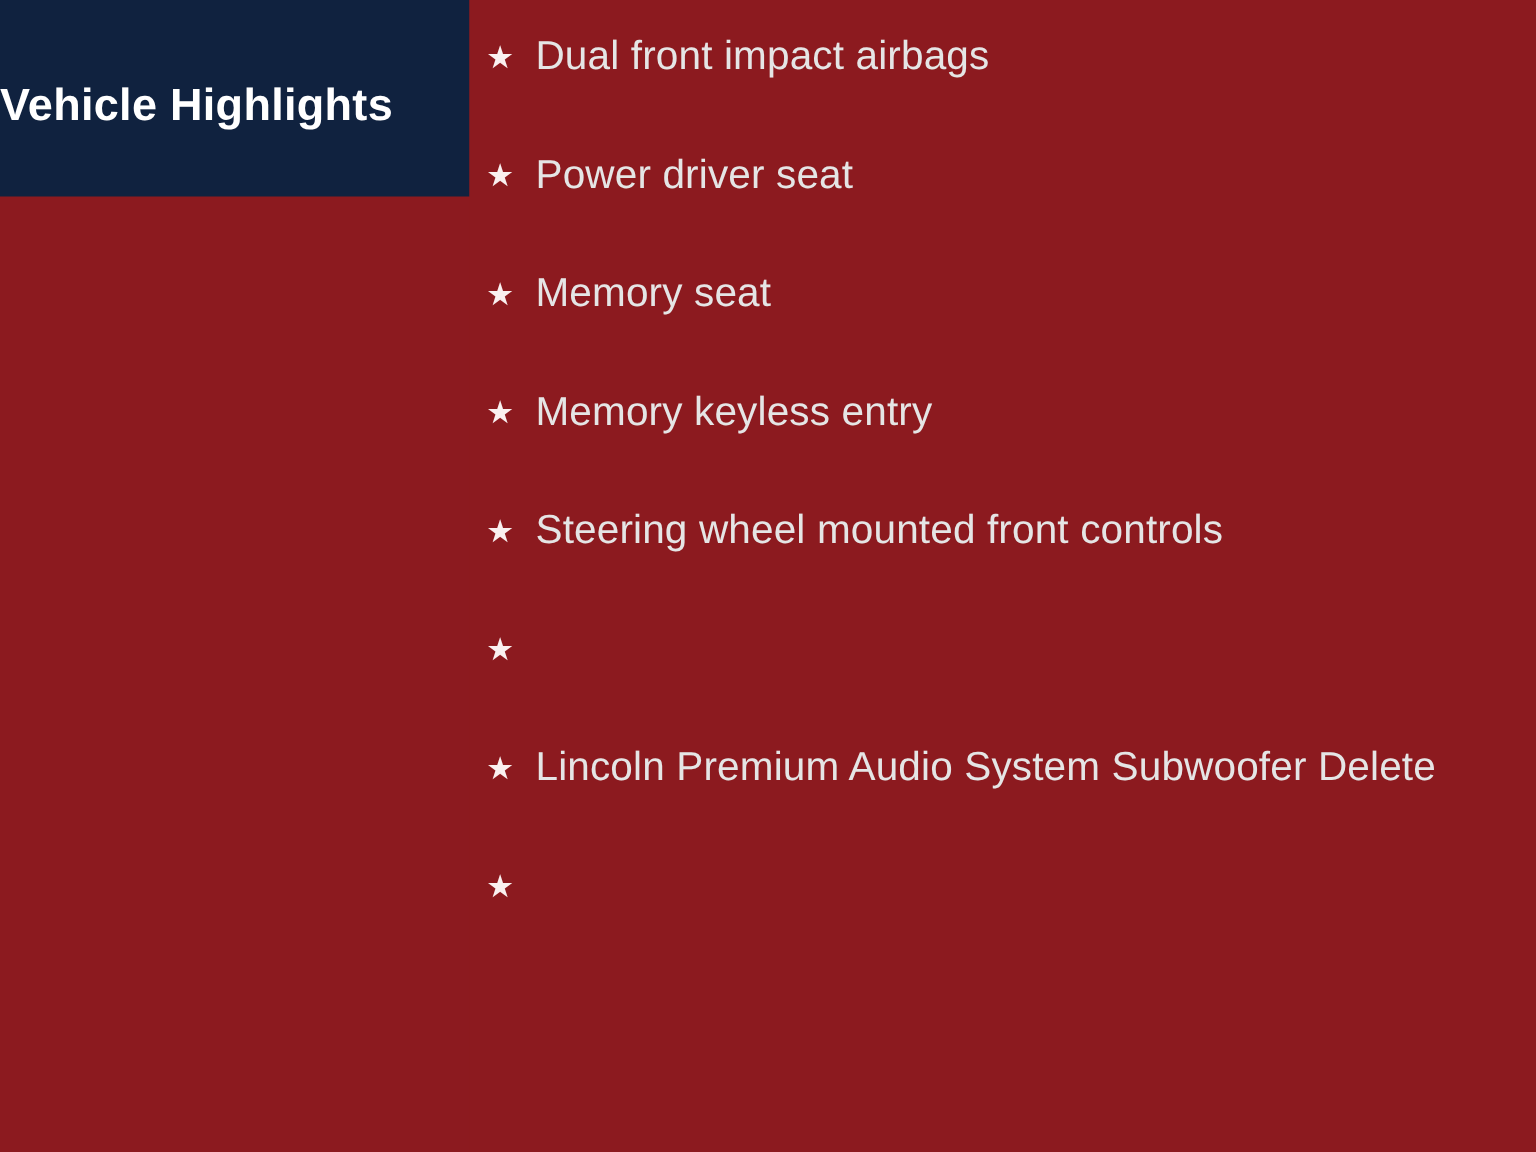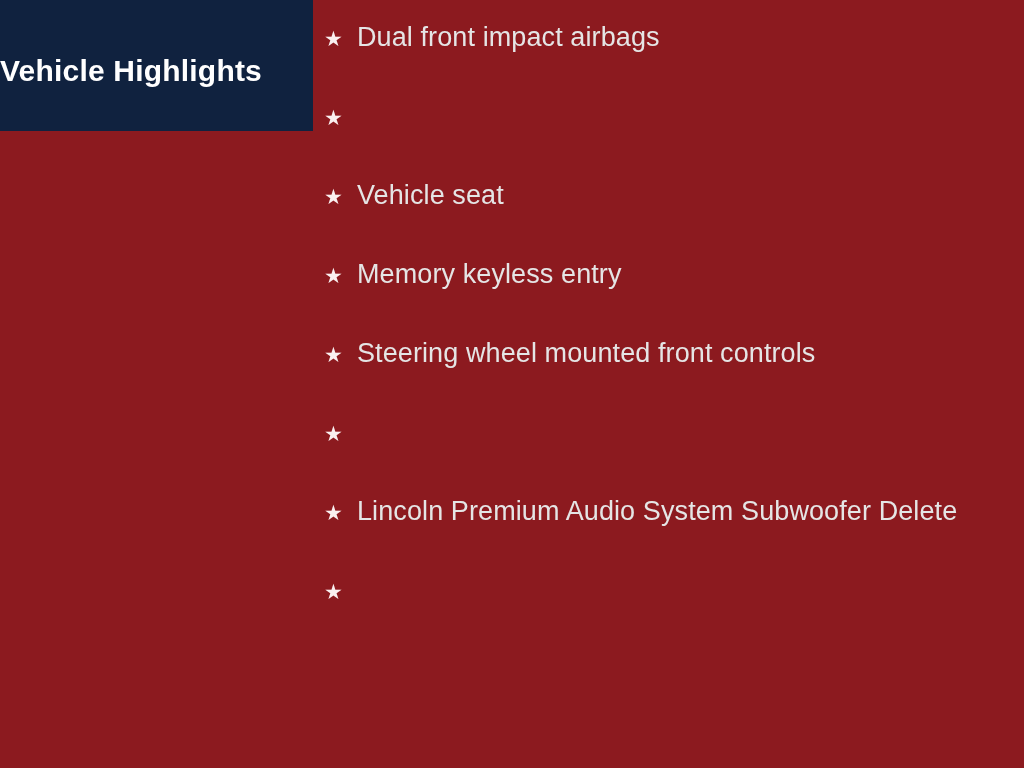--- a/index.html
+++ b/index.html
@@ -104,24 +104,25 @@
 
   <div class="body-area">
     <ul class="highlight-list">
 
     <li class="highlight-item" style="top: 18px;">
           <span class="star-bullet">★</span>
           <span class="item-label">Dual front impact airbags</span>
         </li>
         <li class="highlight-item" style="top: 97px;">
           <span class="star-bullet">★</span>
+          <span class="item-label">Power driver seat</span>
         </li>
         <li class="highlight-item" style="top: 176px;">
           <span class="star-bullet">★</span>
-          <span class="item-label">Vehicle seat</span>
+          <span class="item-label">Memory seat</span>
         </li>
         <li class="highlight-item" style="top: 255px;">
           <span class="star-bullet">★</span>
           <span class="item-label">Memory keyless entry</span>
         </li>
         <li class="highlight-item" style="top: 334px;">
           <span class="star-bullet">★</span>
           <span class="item-label">Steering wheel mounted front controls</span>
         </li>
         <li class="highlight-item" style="top: 413px;">

